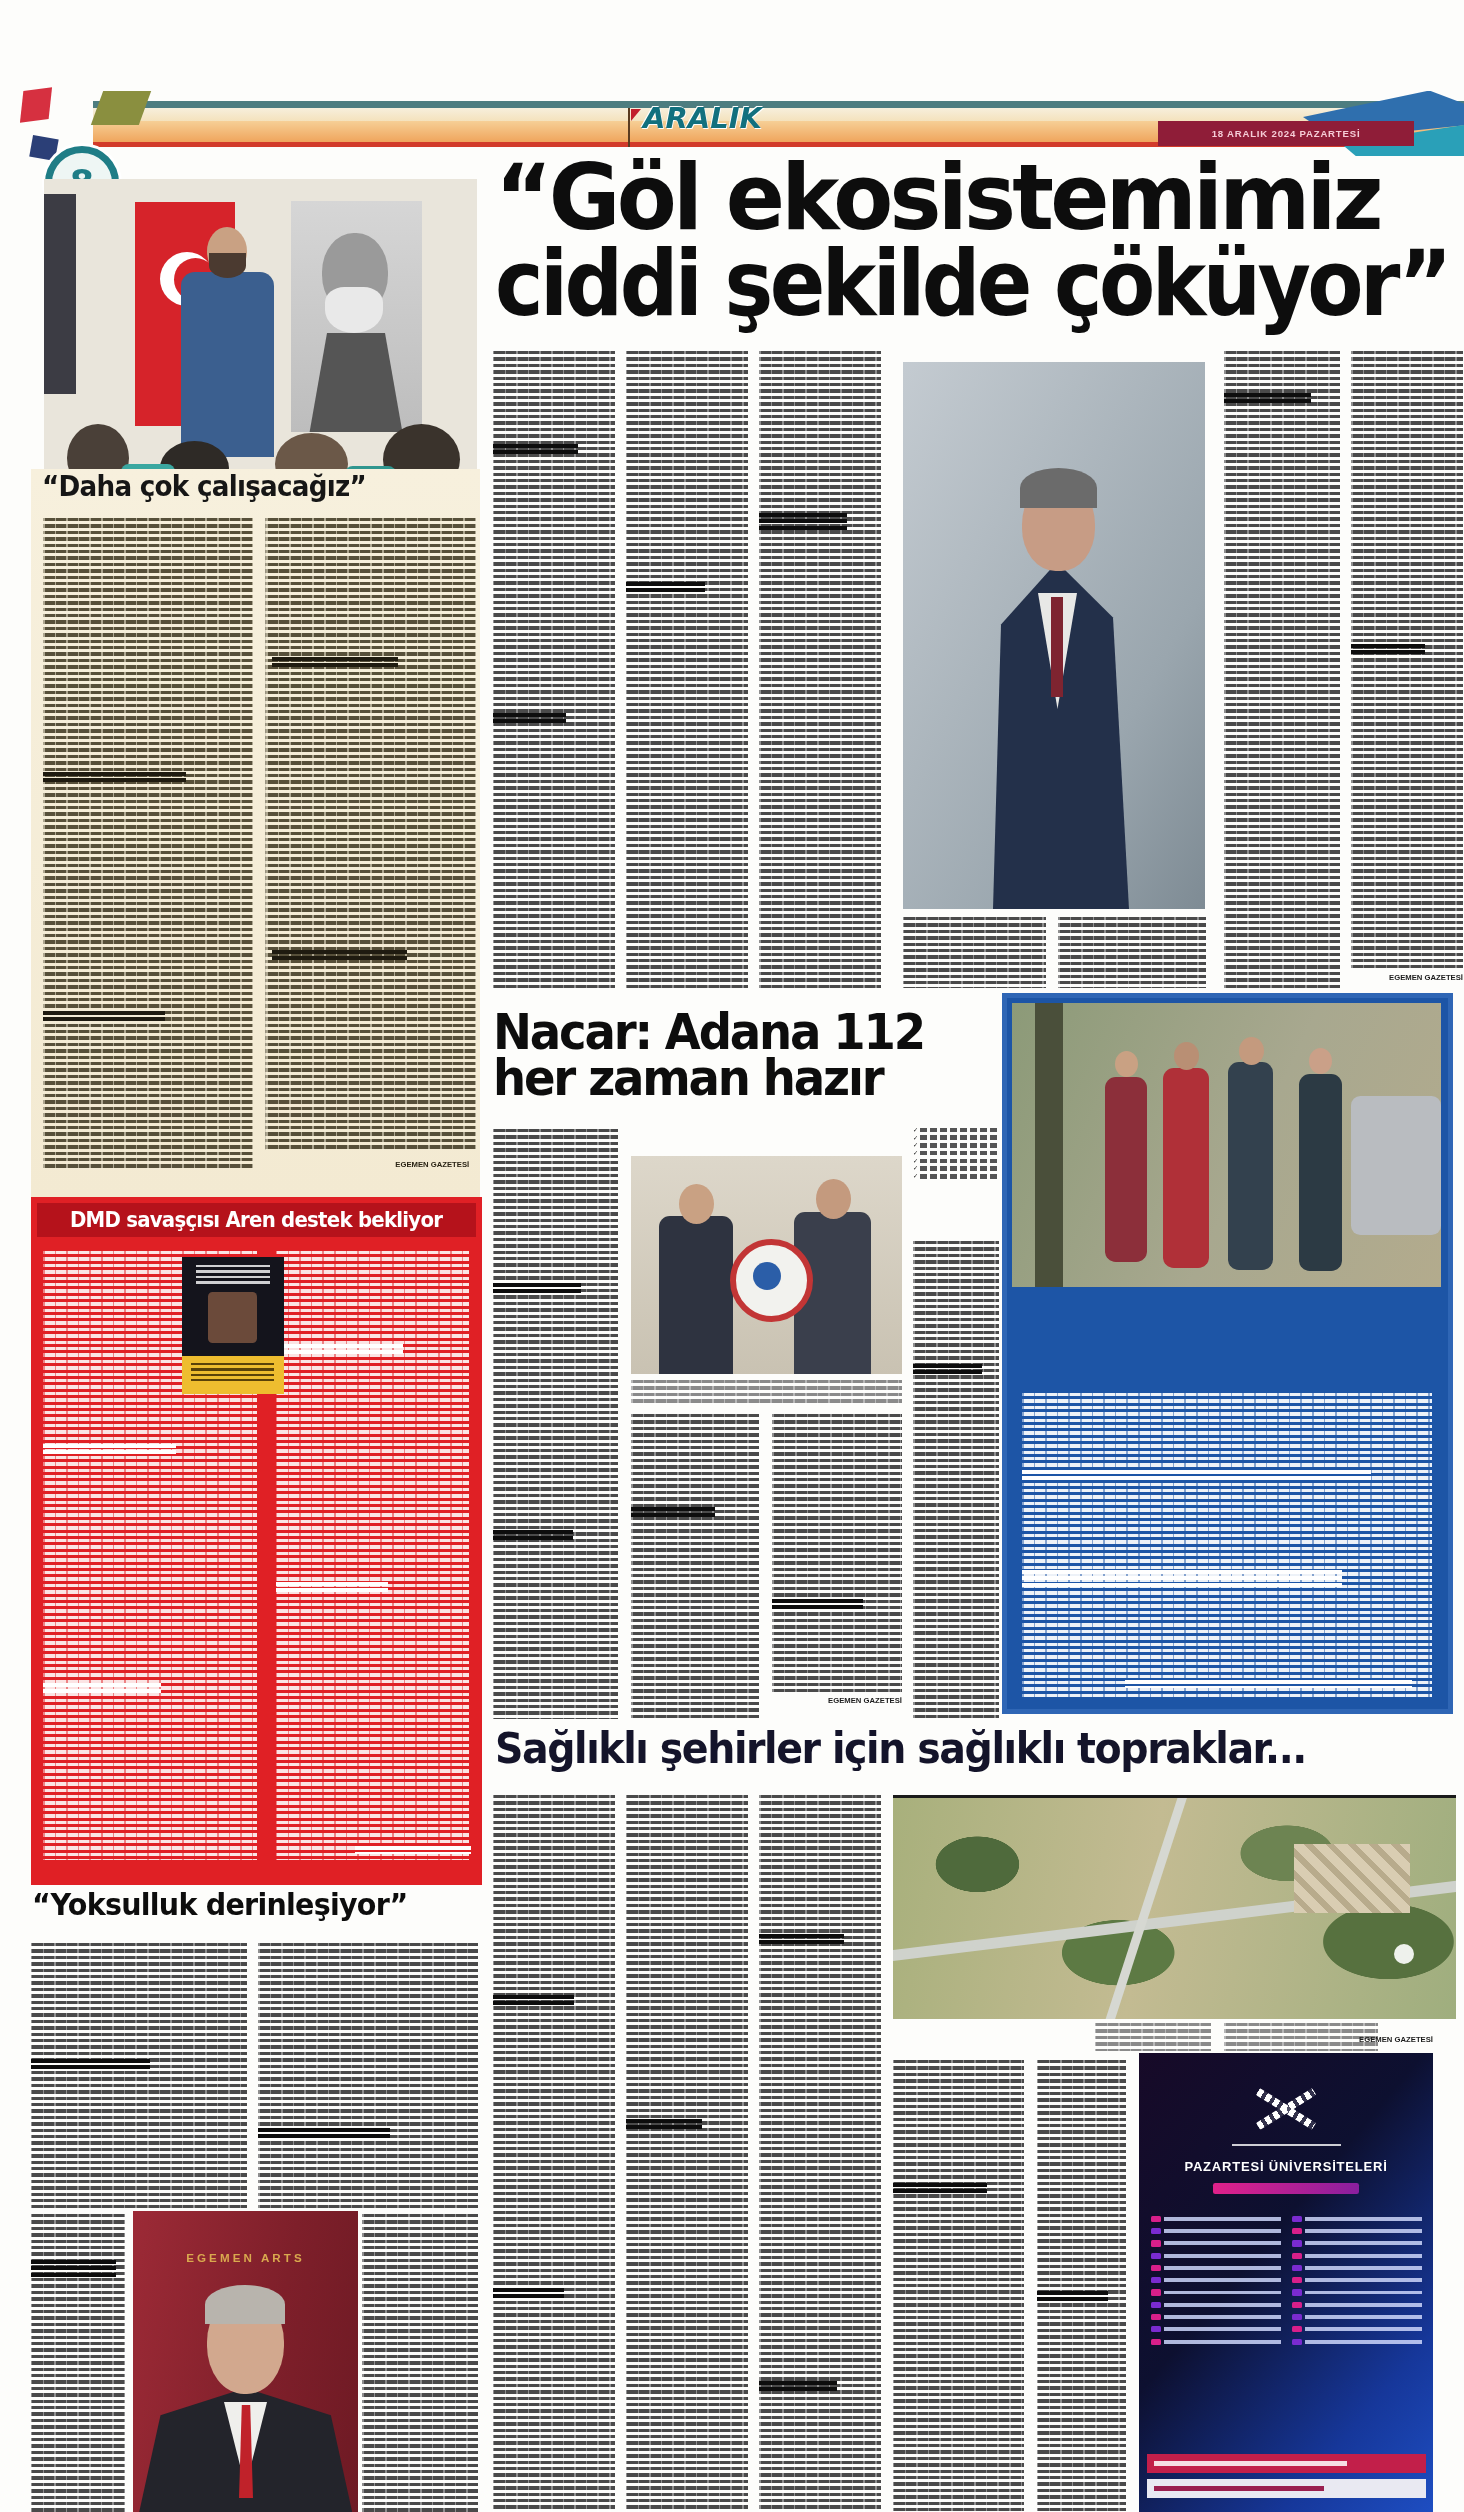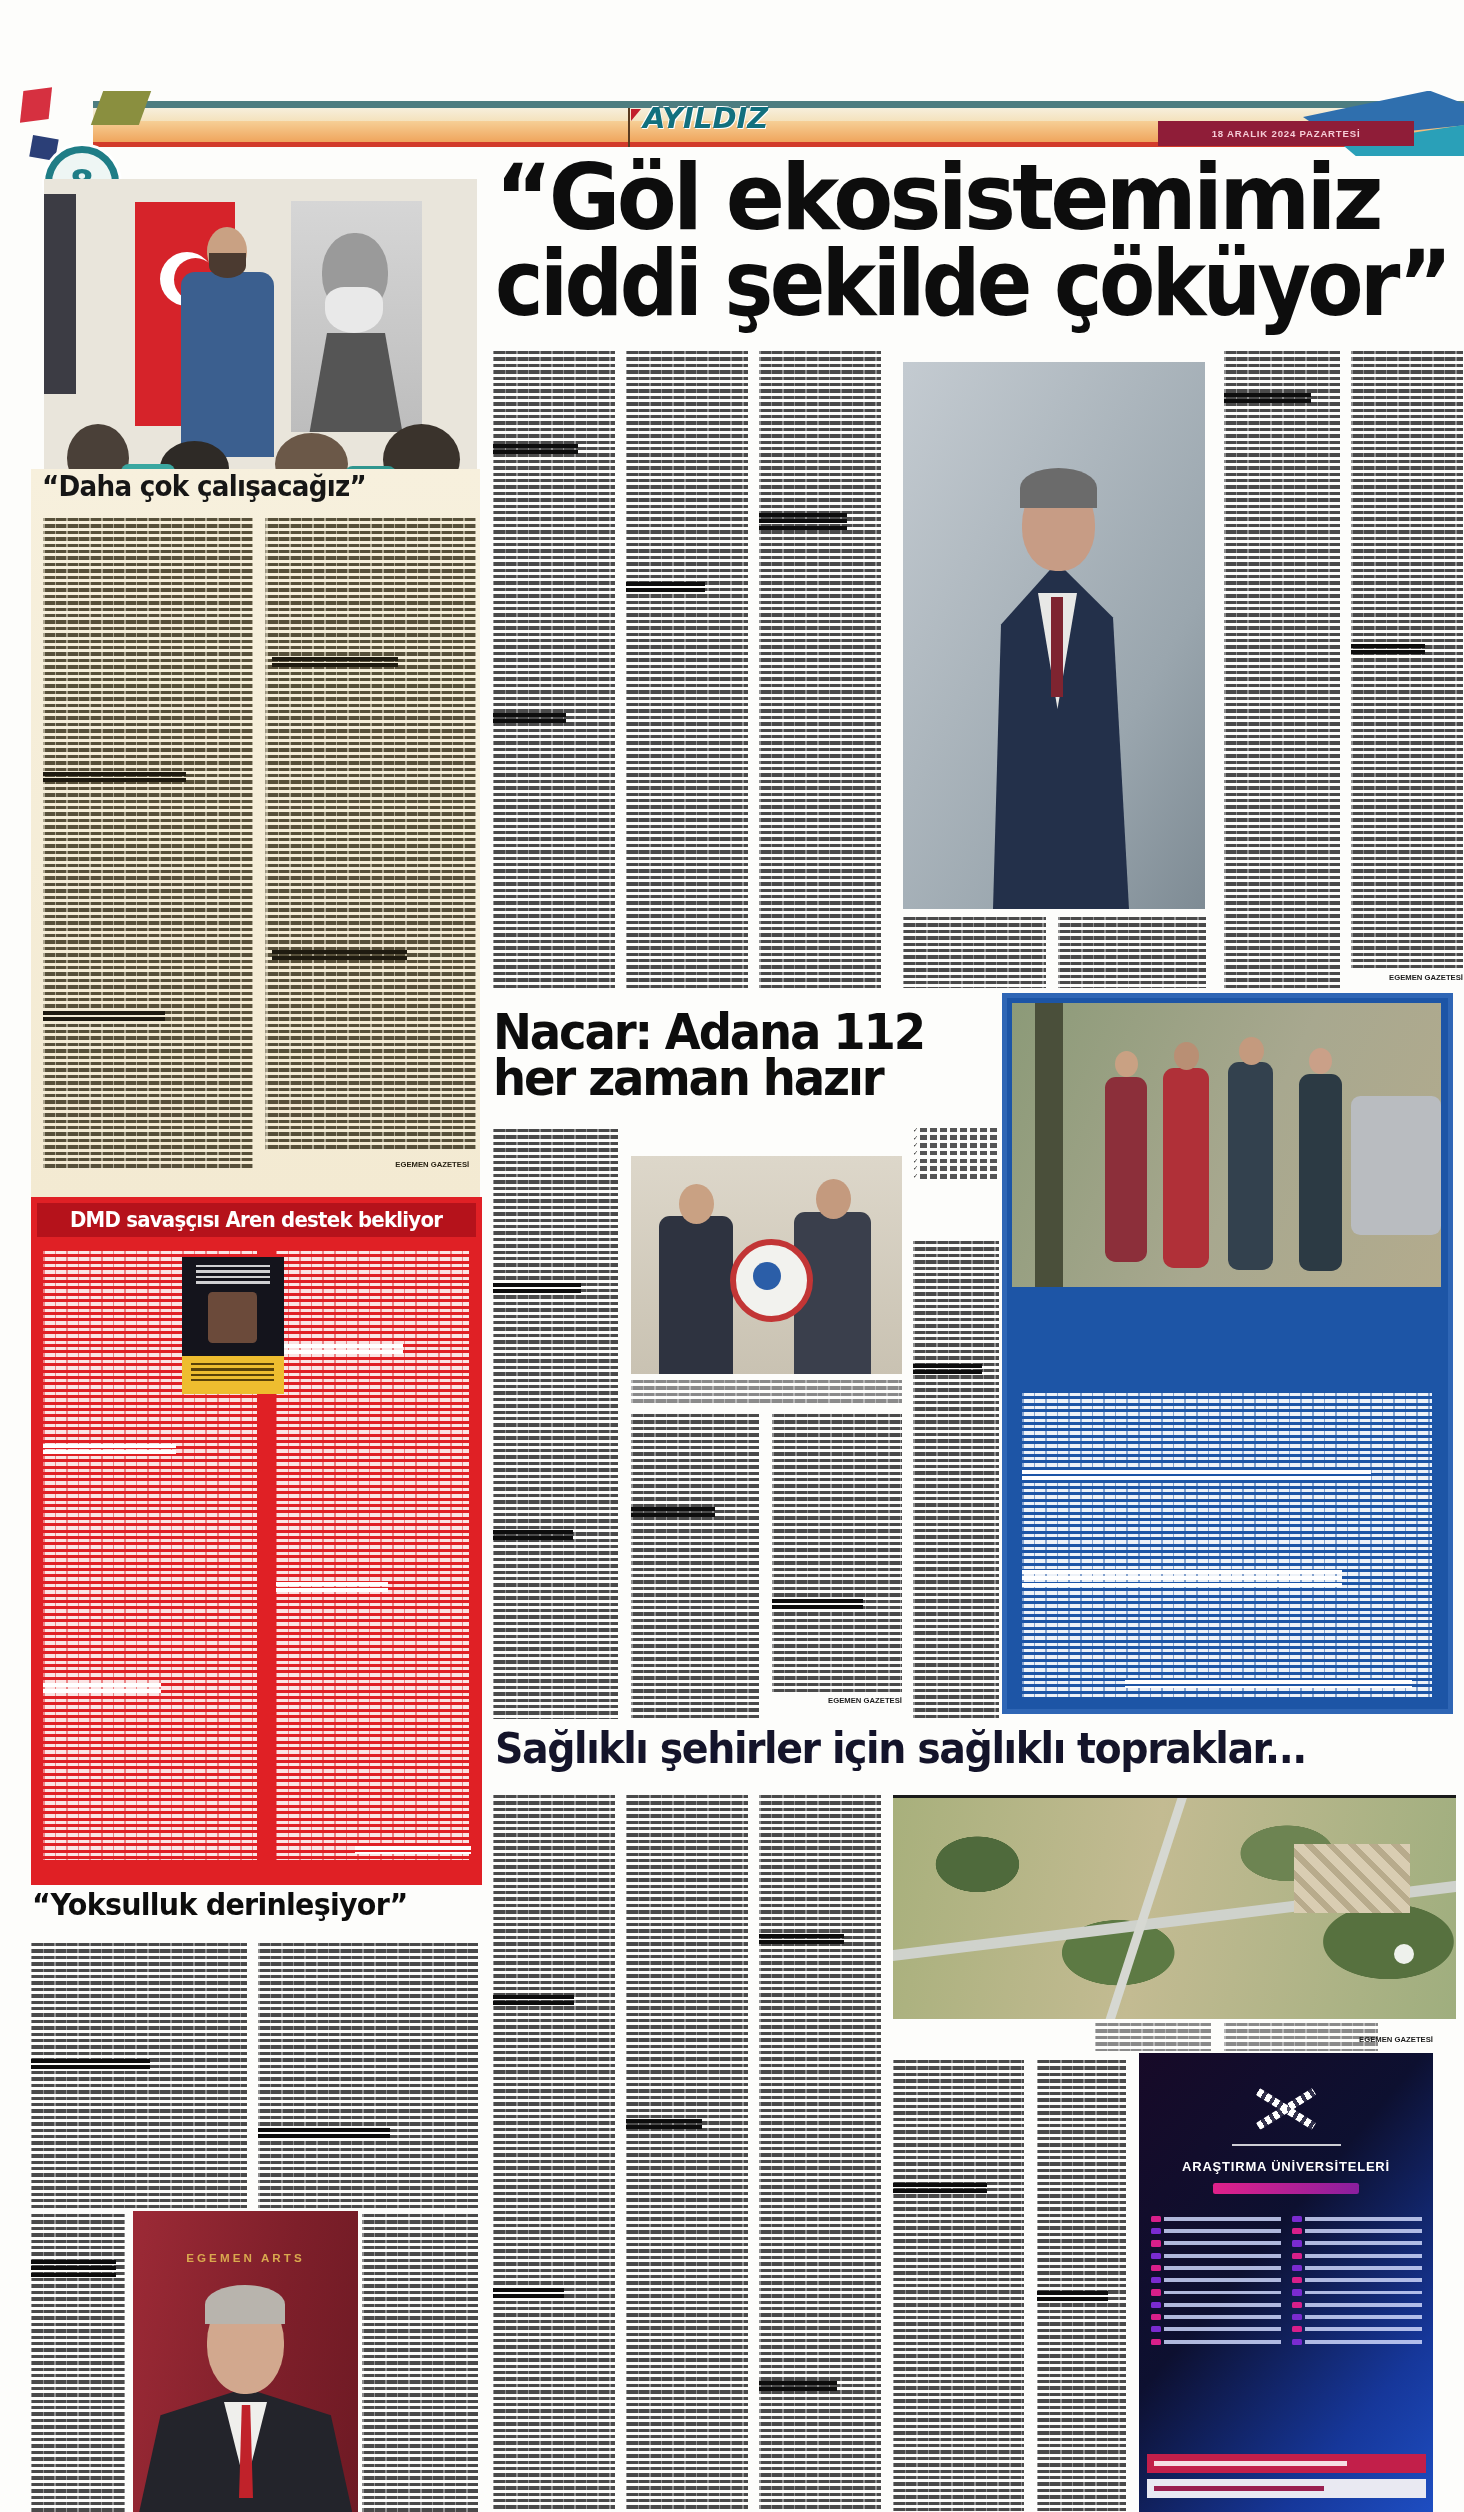--- a/index.html
+++ b/index.html
@@ -60,21 +60,21 @@
   <div class="stripe" style="top:52px;height:21.6px;background:linear-gradient(#f6cf96,#efa35a);"></div>
   <div class="stripe" style="top:73px;height:5.4px;background:#d23b2a;"></div>
   <div class="abs" style="left:21.6px;top:20px;width:28px;height:32px;background:#d63040;transform:skewX(-14deg) rotate(-8deg);"></div>
   <div class="abs" style="left:31px;top:68px;width:26px;height:21.6px;background:#2b3f77;transform:rotate(10deg);"></div>
   <div class="abs" style="left:97px;top:21.6px;width:48px;height:34px;background:#8a8f3f;transform:skewX(-20deg);"></div>
   <div class="circle8">
     <span>8</span>
   </div>
   <div class="abs" style="left:631px;top:40px;width:0;height:0;border-top:12.3px solid #c21e2a;border-right:10.8px solid transparent;"></div>
   <div class="abs" style="left:628px;top:39px;width:2.3px;height:39px;background:#5a3b20;"></div>
-  <div class="abs brand" style="left:643px;top:32px;">AYILDIZ</div>
+  <div class="abs brand" style="left:643px;top:32px;">ARALIK</div>
   <div class="abs" style="left:1303px;top:21.6px;width:162px;height:48px;background:#2f6fae;clip-path:polygon(0 55%,78% 0,100% 28%,100% 72%,20% 100%);"></div>
   <div class="abs" style="left:1341px;top:56px;width:123px;height:31px;background:#2aa0b8;clip-path:polygon(0 60%,100% 0,100% 100%,12% 100%);"></div>
   <div class="abs datebox" style="left:1158px;top:52px;width:256px;height:25.4px;">
     <span>18 ARALIK 2024 PAZARTESİ</span>
   </div>
 </div>
 
 <div class="abs" style="left:495px;top:156px;width:968px;height:190px;">
   <div class="hl" style="font-size:91px;letter-spacing:-3.9px;transform:scaleX(.96);">“Göl ekosistemimiz</div>
   <div class="hl" style="font-size:91px;letter-spacing:-3.9px;transform:scaleX(.90);margin-top:1.5px;">ciddi şekilde çöküyor”</div>
@@ -301,21 +301,21 @@
 <div class="abs sim" style="left:1037px;top:2060px;width:89px;height:452px;">
   <div class="chunk" style="left:0;top:231px;width:80%;height:10.8px;"></div>
 </div>
 
 <div class="abs ad" style="left:1139px;top:2053px;width:294px;height:459px;">
   <div style="position:absolute;left:114px;top:31px;width:66px;height:49px;">
     <div class="xbar" style="top:21px;transform:rotate(32deg);"></div>
     <div class="xbar" style="top:21px;transform:rotate(-32deg);"></div>
   </div>
   <div style="position:absolute;left:93px;top:91px;width:109px;height:2.3px;background:rgba(255,255,255,.8);"></div>
-  <div style="position:absolute;left:0;top:106px;width:100%;text-align:center;font:bold 13px 'Liberation Sans',sans-serif;letter-spacing:0.8px;color:#fff;">ARAŞTIRMA ÜNİVERSİTELERİ</div>
+  <div style="position:absolute;left:0;top:106px;width:100%;text-align:center;font:bold 13px 'Liberation Sans',sans-serif;letter-spacing:0.8px;color:#fff;">PAZARTESİ ÜNİVERSİTELERİ</div>
   <div style="position:absolute;left:74px;top:130px;width:146px;height:10.8px;border-radius:2.3px;background:linear-gradient(90deg,#e0218a,#8a1f9e);"></div>
   <div style="position:absolute;left:12.3px;top:162px;width:130px;">
     <div class="ad-row">
         <div class="ad-pill"></div>
         <div class="ad-bar"></div>
       </div>
     <div class="ad-row">
         <div class="ad-pill alt"></div>
         <div class="ad-bar"></div>
       </div>

